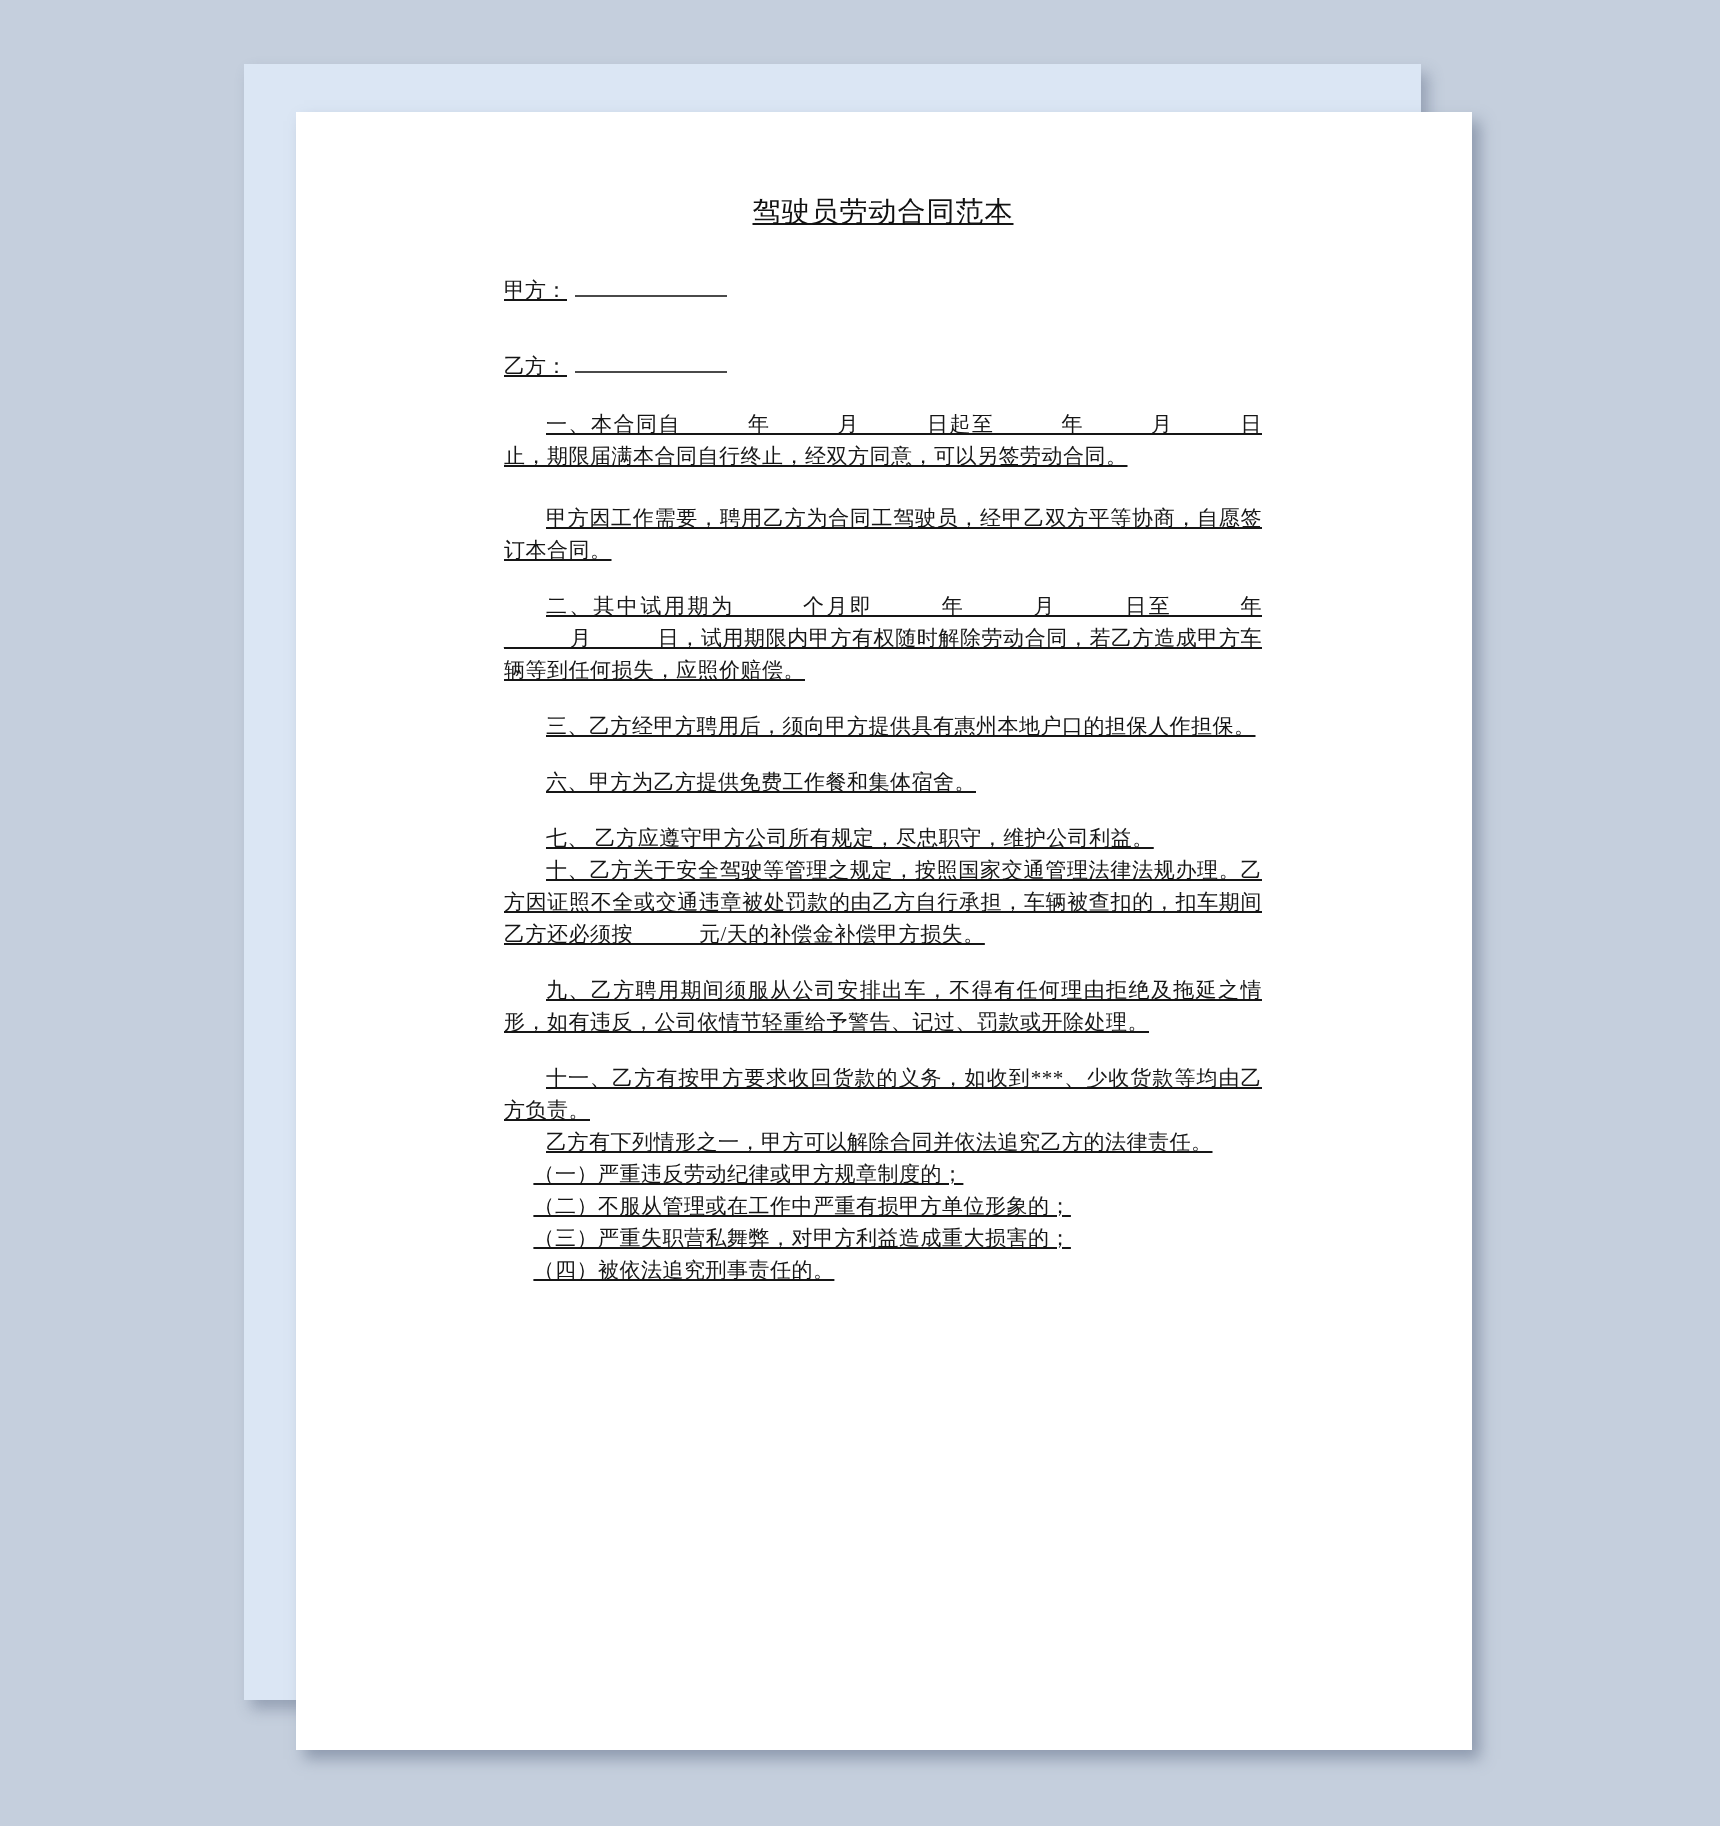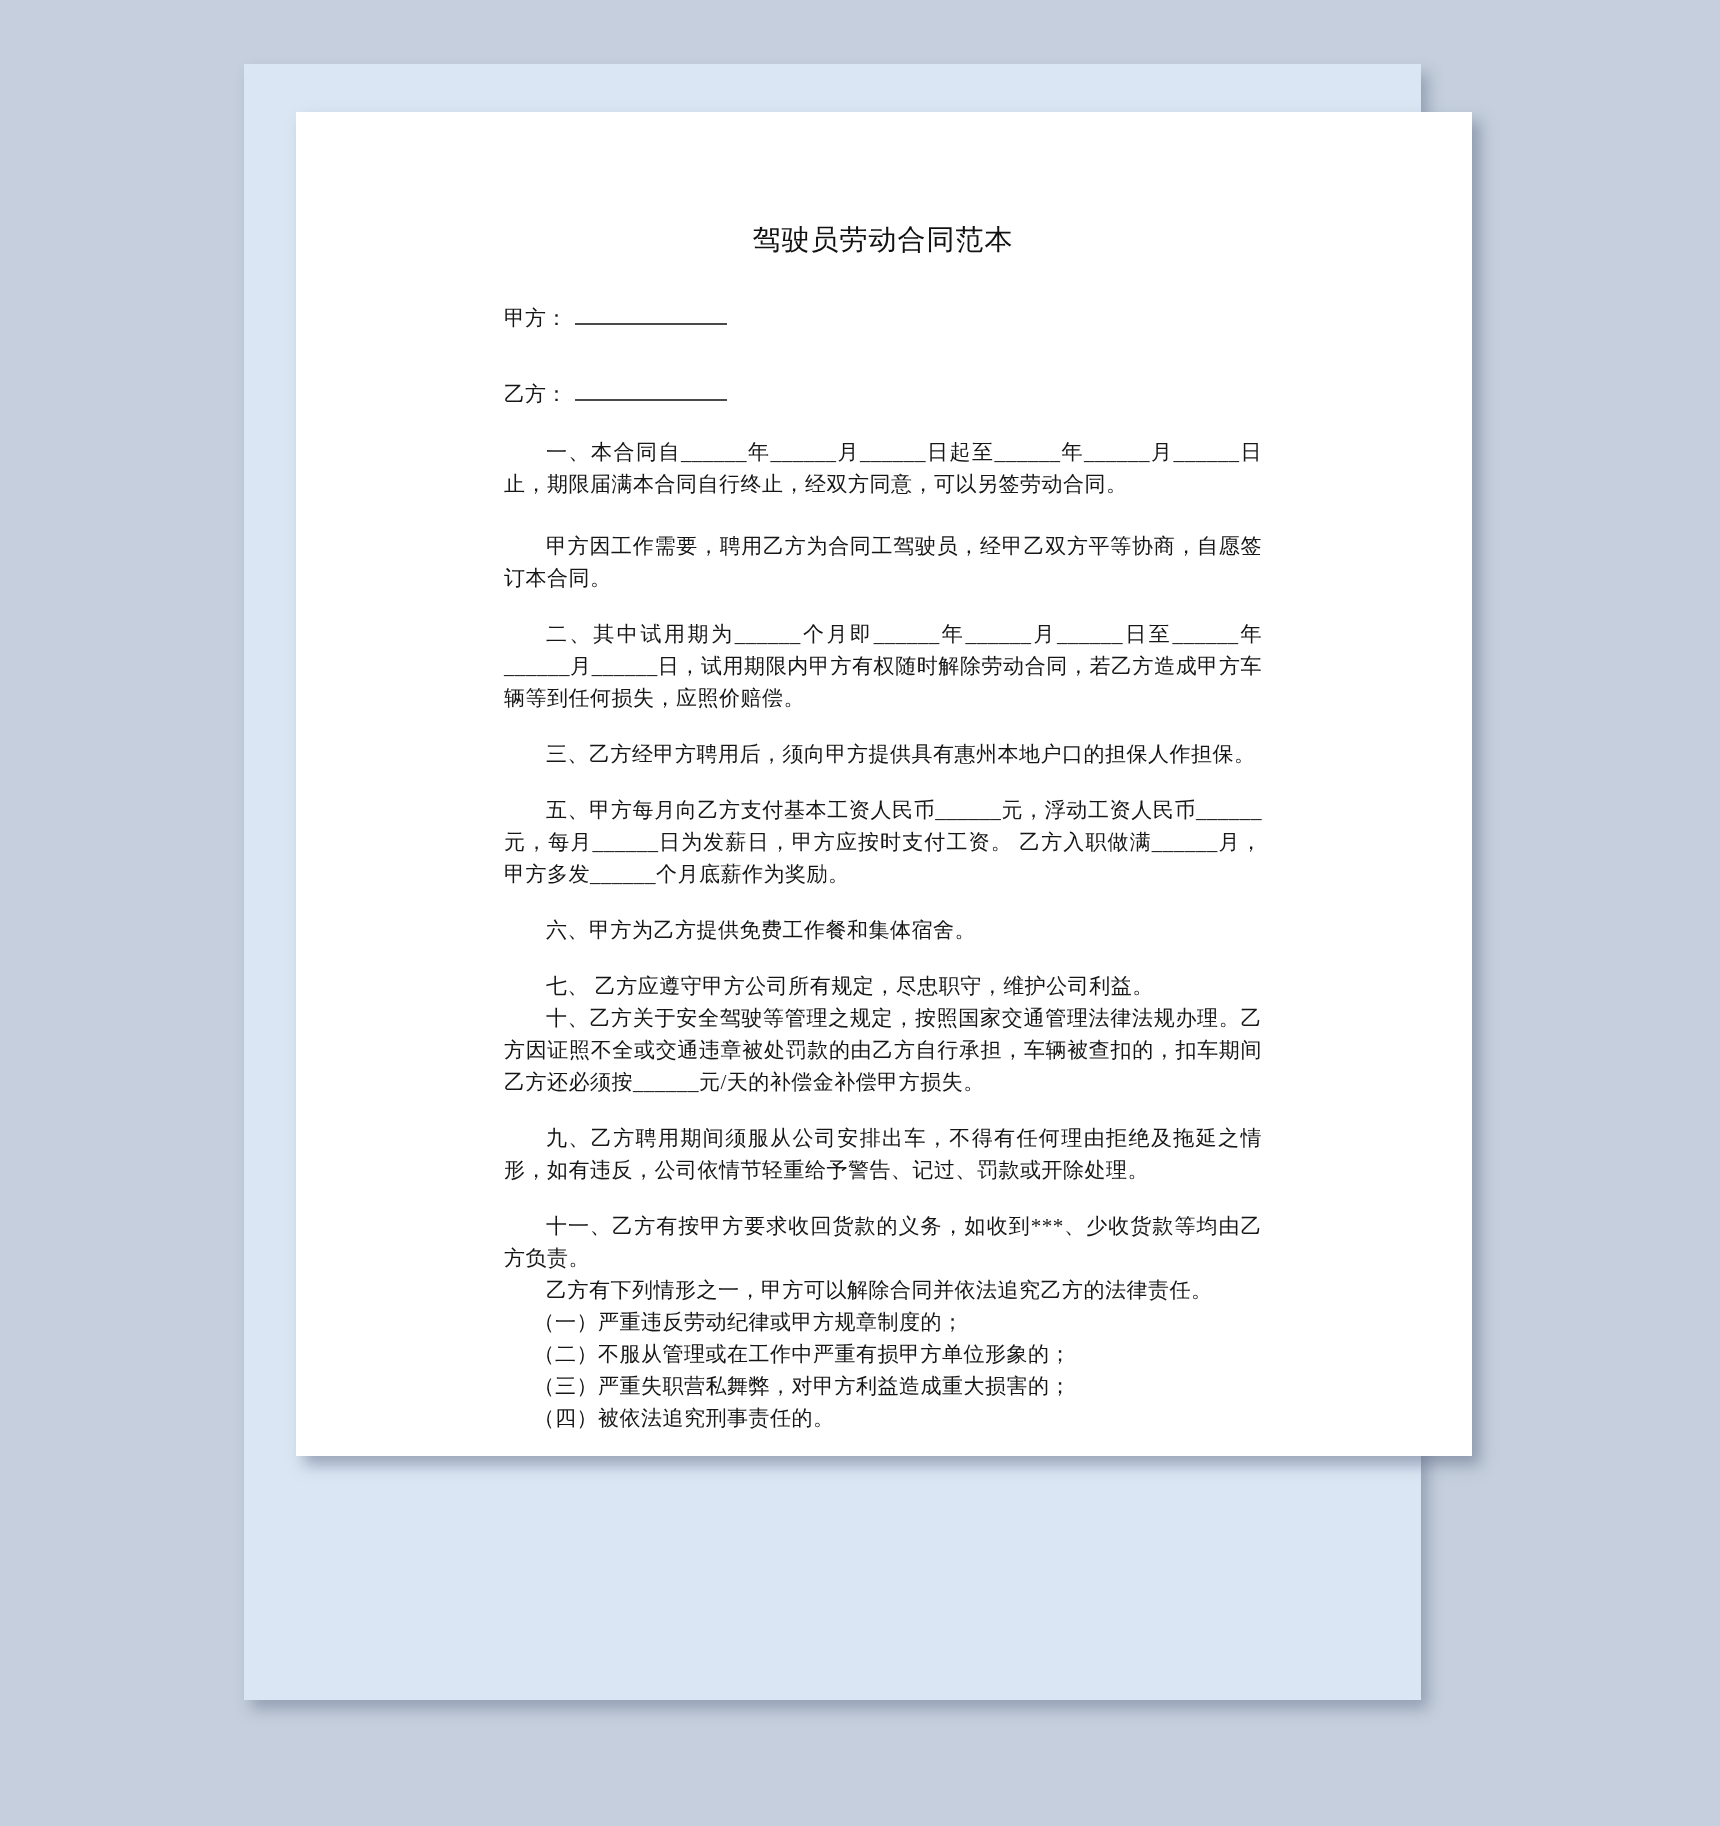--- a/index.html
+++ b/index.html
@@ -22,25 +22,26 @@
     width: 1177px;
     height: 1636px;
     background: #dbe6f4;
     box-shadow: 7px 9px 14px rgba(90, 104, 130, 0.45);
   }
   .page {
     position: absolute;
     left: 296px;
     top: 112px;
     width: 1176px;
-    height: 1344px;
+    height: 1638px;
     background: #ffffff;
     box-shadow: 8px 9px 14px rgba(90, 104, 130, 0.5);
     box-sizing: border-box;
-    padding: 108px 210px 0 208px;
+    padding: 80px 210px 0 208px;
+    text-decoration: underline;
   }
   .doc-title {
     margin: 0 0 26px 0;
     text-align: center;
     font-size: 28px;
     font-weight: normal;
     letter-spacing: 1px;
     line-height: 40px;
     color: #111;
   }
@@ -87,21 +88,20 @@
     <div class="party-row">
       <span>乙方：</span><span class="fill-line"></span>
     </div>
   </div>
 
   <p class="para indent2">一、本合同自______年______月______日起至______年______月______日止，期限届满本合同自行终止，经双方同意，可以另签劳动合同。</p>
 
   <p class="para indent2" style="margin-top:30px">甲方因工作需要，聘用乙方为合同工驾驶员，经甲乙双方平等协商，自愿签订本合同。</p>
   <p class="para indent2">二、其中试用期为______个月即______年______月______日至______年______月______日，试用期限内甲方有权随时解除劳动合同，若乙方造成甲方车辆等到任何损失，应照价赔偿。</p>
   <p class="para indent2">三、乙方经甲方聘用后，须向甲方提供具有惠州本地户口的担保人作担保。</p>
-  <p class="para indent2">五、甲方每月向乙方支付基本工资人民币______元，浮动工资人民币______元，每月______日为发薪日，甲方应按时支付工资。 乙方入职做满______月，甲方多发______个月底薪作为奖励。</p>
   <p class="para indent2">六、甲方为乙方提供免费工作餐和集体宿舍。</p>
   <p class="para indent2">七、 乙方应遵守甲方公司所有规定，尽忠职守，维护公司利益。</p>
   <p class="para indent2 tight">十、乙方关于安全驾驶等管理之规定，按照国家交通管理法律法规办理。乙方因证照不全或交通违章被处罚款的由乙方自行承担，车辆被查扣的，扣车期间乙方还必须按______元/天的补偿金补偿甲方损失。</p>
   <p class="para indent2">九、乙方聘用期间须服从公司安排出车，不得有任何理由拒绝及拖延之情形，如有违反，公司依情节轻重给予警告、记过、罚款或开除处理。</p>
   <p class="para indent2 gap-large">十一、乙方有按甲方要求收回货款的义务，如收到***、少收货款等均由乙方负责。</p>
 
   <p class="para indent2 tight">乙方有下列情形之一，甲方可以解除合同并依法追究乙方的法律责任。</p>
   <p class="para indent15 tight">（一）严重违反劳动纪律或甲方规章制度的；</p>
   <p class="para indent15 tight">（二）不服从管理或在工作中严重有损甲方单位形象的；</p>
   <p class="para indent15 tight">（三）严重失职营私舞弊，对甲方利益造成重大损害的；</p>

